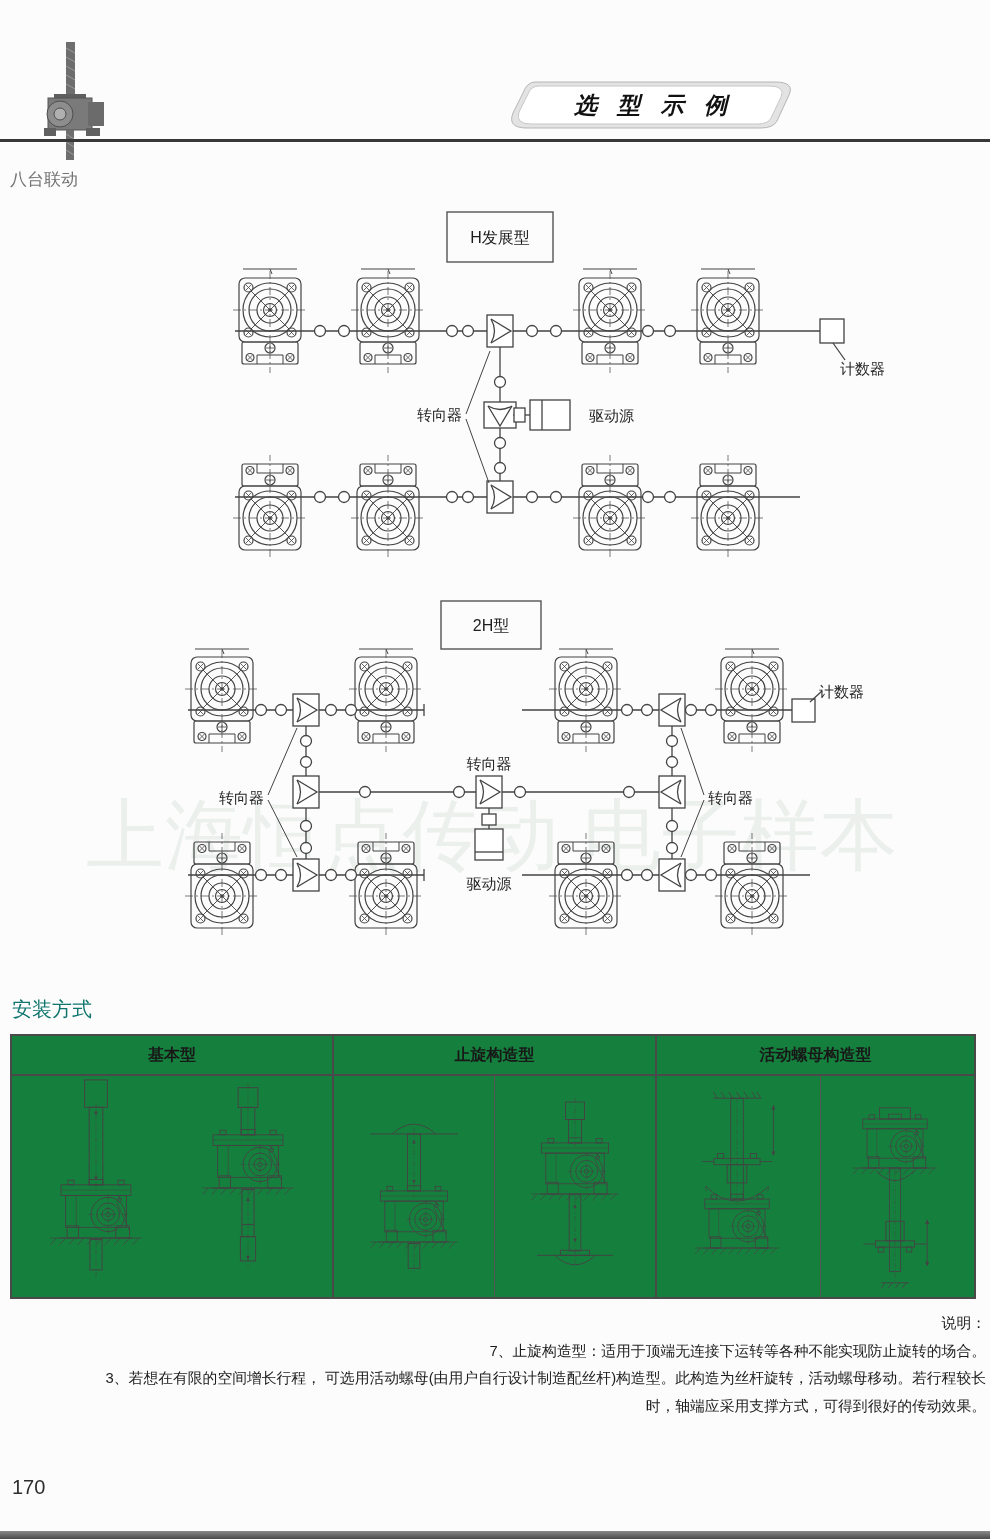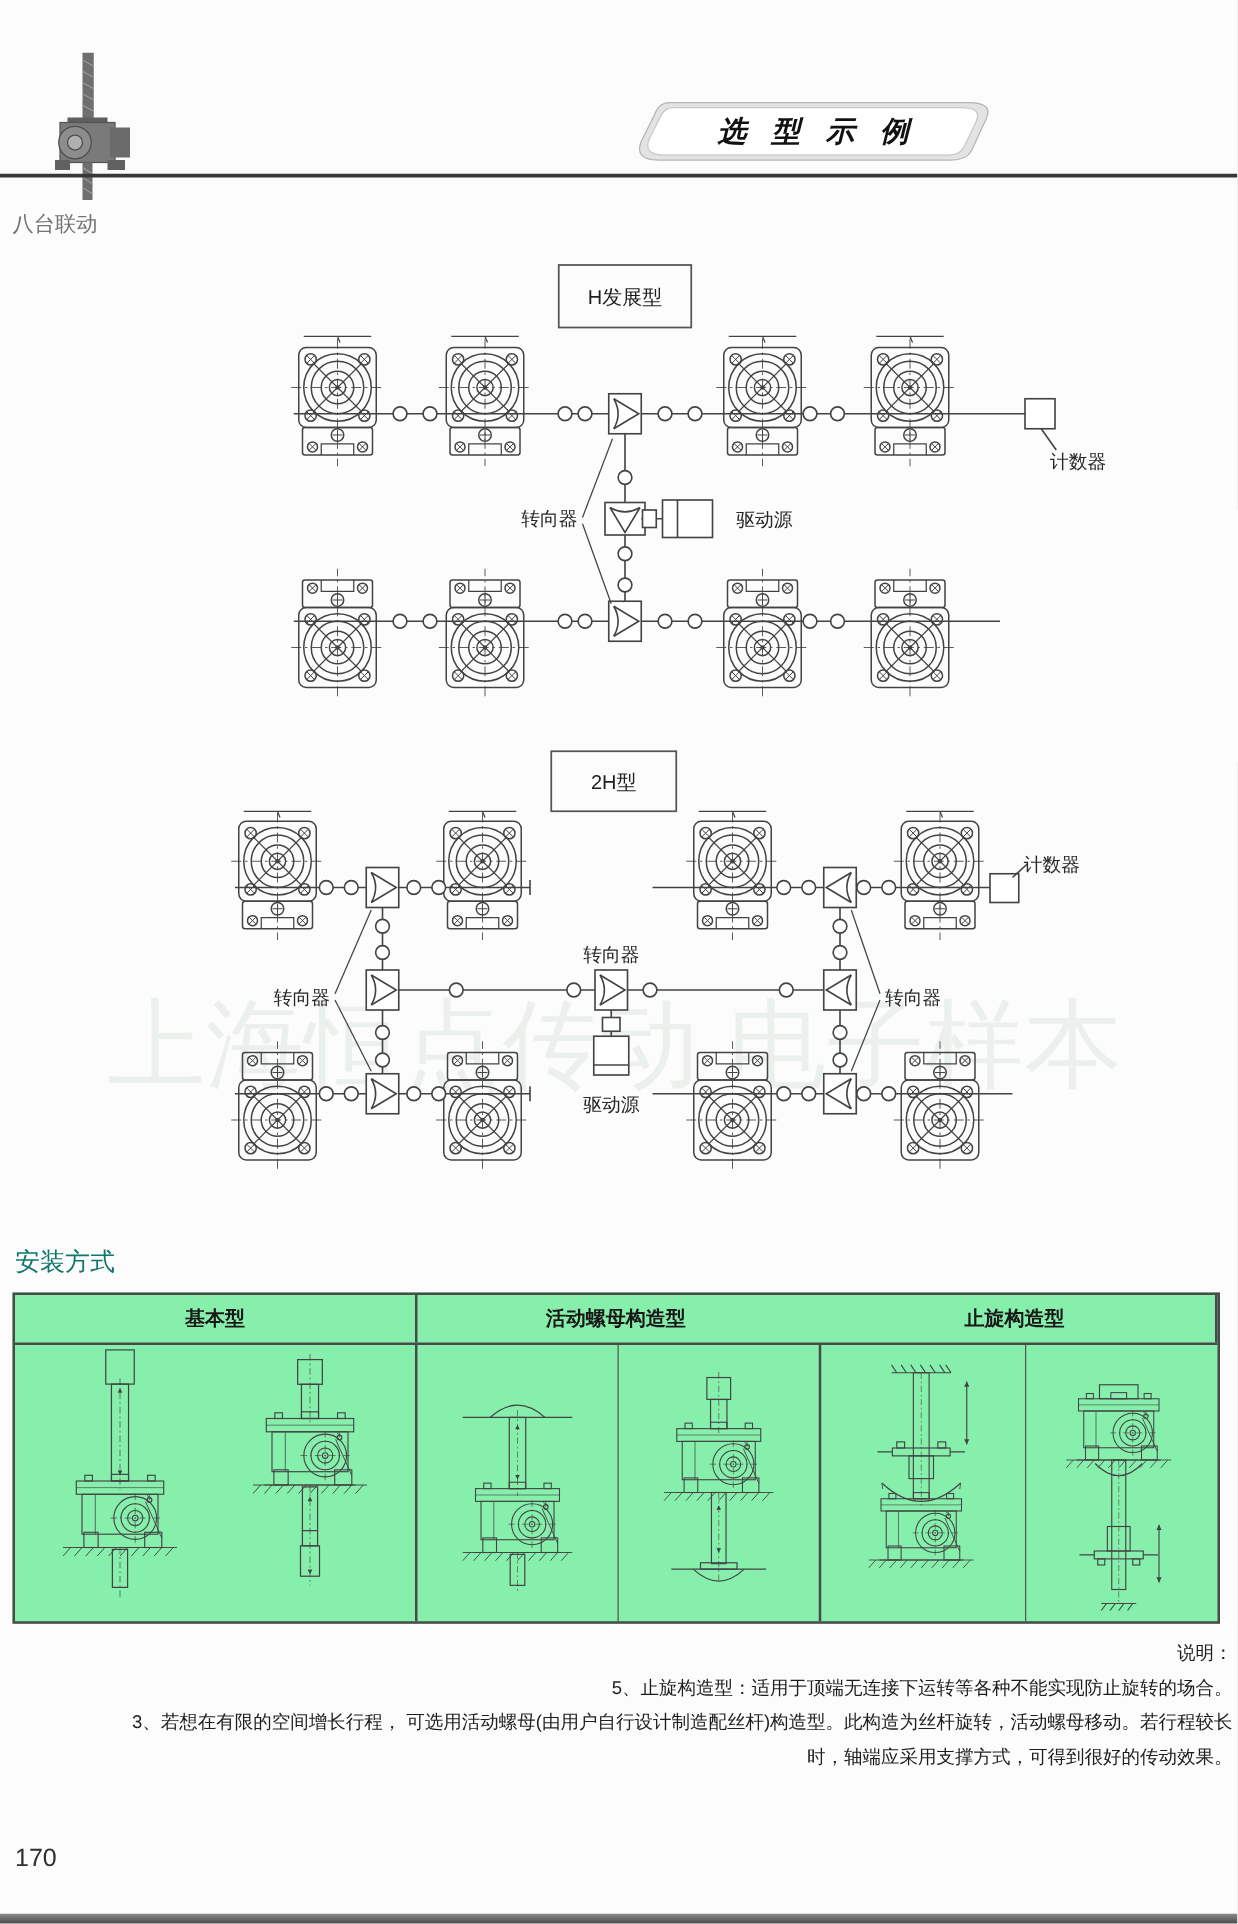--- a/index.html
+++ b/index.html
@@ -12,21 +12,21 @@
   .boxtitle{font-size:16px;fill:#1e1e1e;stroke:none;}
   
   .banner{left:505px;top:81px;width:292px;height:48px;}
   .banner-text{position:absolute;left:0;top:0;width:100%;height:100%;display:flex;align-items:center;justify-content:center;
     font-style:italic;font-weight:bold;font-size:23px;letter-spacing:7px;color:#111;padding-left:6px;box-sizing:border-box;}
   .rule{left:0;top:139px;width:990px;height:3px;background:#383838;}
   .sec-label{left:10px;top:168px;font-size:17px;color:#737373;}
   .watermark{left:86px;top:784px;font-size:78px;white-space:nowrap;color:#14532d;opacity:0.065;letter-spacing:1px;}
   .install-heading{left:12px;top:996px;font-size:20px;font-weight:normal;color:#0f766e;}
   
-  .itable{left:10px;top:1034px;width:966px;border:2px solid #4a4a4a;box-sizing:border-box;background:#86efac;}
+  .itable{left:10px;top:1034px;width:966px;border:2px solid #4a4a4a;box-sizing:border-box;background:#15803d;}
   .ithead{display:flex;height:38px;border-bottom:2px solid #4a4a4a;}
   .ithead .hc{display:flex;align-items:center;justify-content:center;font-size:16px;font-weight:bold;color:#181818;box-sizing:border-box;}
   .h1{width:322px;border-right:2px solid #4a4a4a;}
   .h2{width:323px;border-right:2px solid #4a4a4a;}
   .h3{flex:1;}
   .itbody{display:flex;height:221px;}
   .itbody .bc{box-sizing:border-box;}
   .c1{width:322px;border-right:2px solid #4a4a4a;}
   .c2a{width:161px;border-right:1.5px solid #555;}
   .c2b{width:162px;border-right:2px solid #4a4a4a;}
@@ -297,22 +297,22 @@
     <text class="dlabel" x="708" y="803">转向器</text>
     <text class="dlabel" x="489" y="889" text-anchor="middle">驱动源</text>
     <text class="dlabel" x="819" y="697">计数器</text>
   </svg>
 
   <div class="abs install-heading">安装方式</div>
 
   <div class="abs itable">
     <div class="ithead">
       <div class="hc h1">基本型</div>
+      <div class="hc h2">止旋构造型</div>
       <div class="hc h3">活动螺母构造型</div>
-      <div class="hc h2">止旋构造型</div>
     </div>
     <div class="itbody">
 
       <div class="bc c1">
         <svg width="320" height="219" viewBox="0 0 320 219">
           <g class="ink">
             <g transform="translate(84,162) scale(0.76)">
               <use href="#hatch"></use>
                 <use href="#jackSide"></use>
               <rect x="-9" y="-172" width="18" height="102"></rect>
@@ -413,21 +413,21 @@
             <line x1="46" y1="74" x2="46" y2="140"></line>
             <path d="M46,74 l-3,6 h6 z M46,140 l-3,-6 h6 z" fill="#434343" stroke="none"></path>
           </g>
         </svg>
       </div>
     </div>
   </div>
 
   <div class="abs notes">
     <div>说明：</div>
-    <div>5、止旋构造型：适用于顶端无连接下运转等各种不能实现防止旋转的场合。</div>
+    <div>7、止旋构造型：适用于顶端无连接下运转等各种不能实现防止旋转的场合。</div>
     <div>3、若想在有限的空间增长行程， 可选用活动螺母(由用户自行设计制造配丝杆)构造型。此构造为丝杆旋转，活动螺母移动。若行程较长</div>
     <div class="note-indent">时，轴端应采用支撑方式，可得到很好的传动效果。</div>
   </div>
 
   <div class="abs pagenum">170</div>
   <div class="abs bottombar"></div>
 
 </div>
 
 </body></html>

